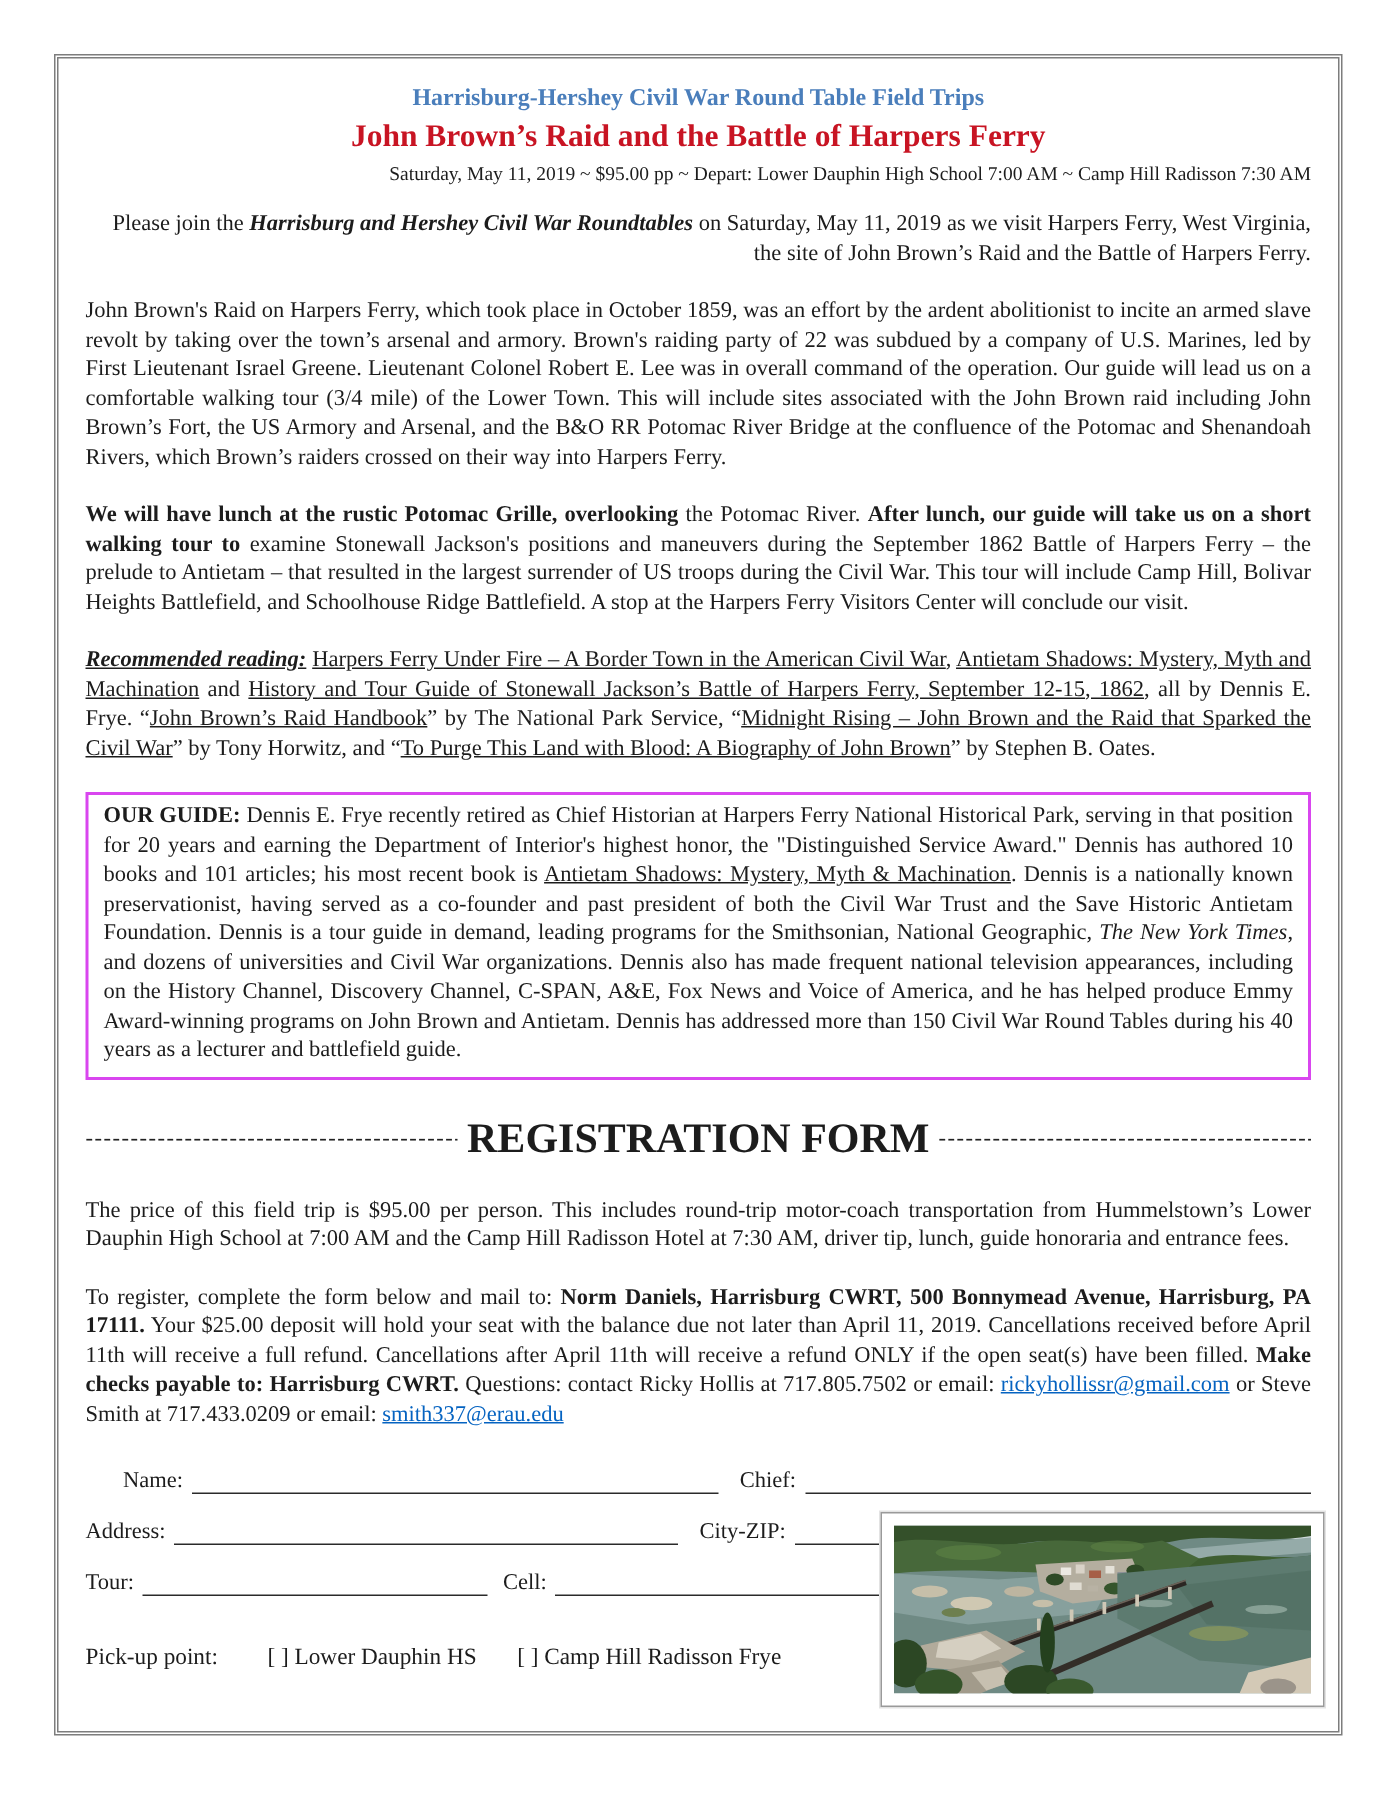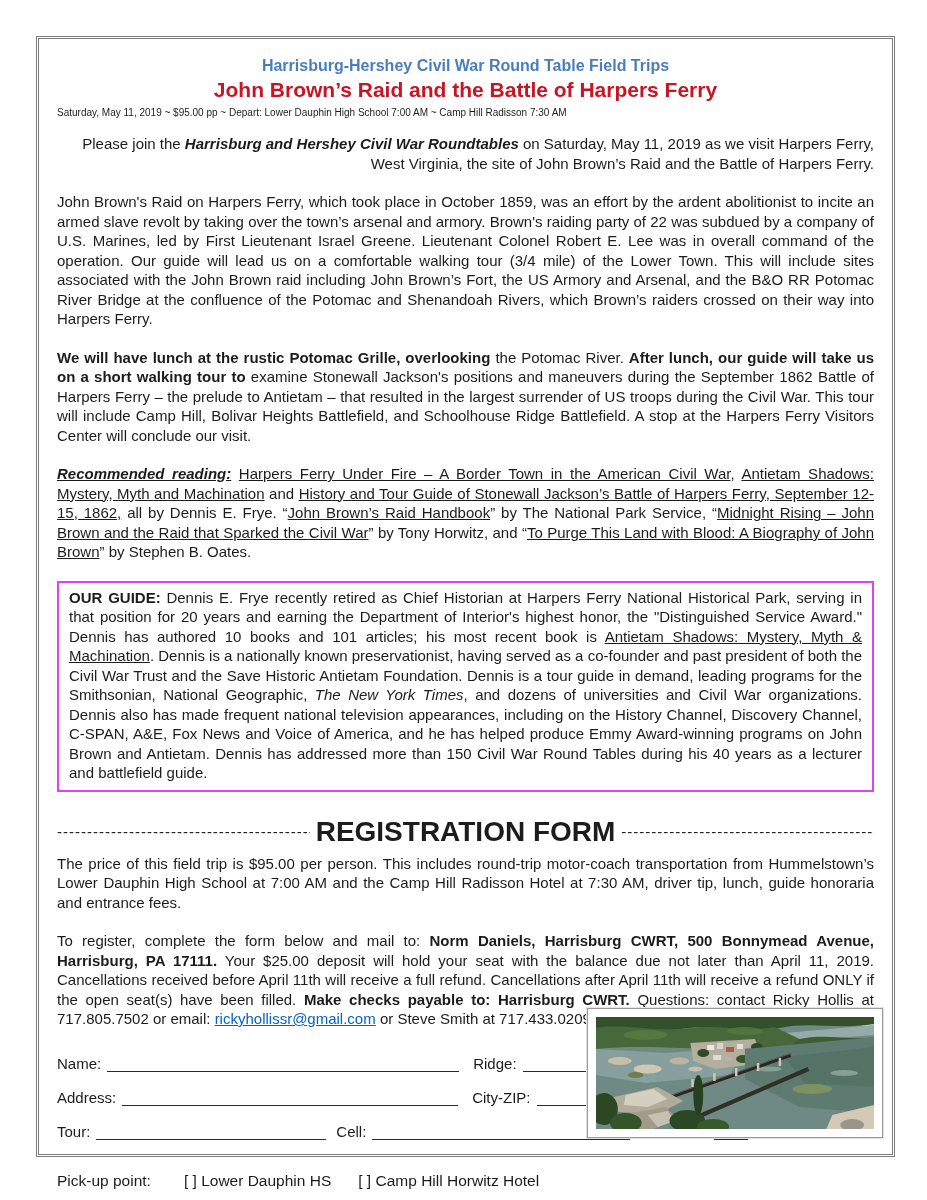--- a/index.html
+++ b/index.html
@@ -1,44 +1,44 @@
 <!DOCTYPE html>
 <html style="--heading-blue: #4a7ebb; --title-red: #c81423; --link-blue: #0563c1;"><head>
 <meta charset="utf-8">
 <style>
   html,body{margin:0;padding:0;background:#ffffff;}
   .page{position:relative;width:927px;height:1200px;background:#fff;
         font-family:"Liberation Sans",sans-serif;color:#1c1c1c;overflow:hidden;}
   .frame{position:absolute;left:36px;top:36px;width:817px;height:1103px;
-         border:3px double #7d7d7d;padding:6px 18px;background:#fff;}
+         border:3px double #7d7d7d;padding:6px 18px;background:#fff;font-family:Liberation Serif, serif;}
   
   .hdr-org{margin-top:12px;text-align:center;font-size:16px;font-weight:700;color:var(--heading-blue,#4a7ebb);}
   .hdr-title{margin-top:3px;text-align:center;font-size:21px;font-weight:700;color:var(--title-red,#c81423);}
-  .hdr-date{margin-top:5px;text-align:left;font-size:10px;}
+  .hdr-date{margin-top:5px;text-align:right;font-size:13px;}
   
   .para{margin:19px 0 0;font-size:15px;line-height:1.3;text-align:justify;}
   .para.first{margin-top:16px;text-align:right;}
   .b{font-weight:700;}
   .i{font-style:italic;}
   .bi{font-weight:700;font-style:italic;}
   .u{text-decoration:underline;}
   .biu{font-weight:700;font-style:italic;text-decoration:underline;}
   .link{color:var(--link-blue,#0563c1);text-decoration:underline;cursor:pointer;}
   
   .guide-box{margin-top:19px;border:2px solid #d946ef;padding:5px 10px 7px;
              font-size:15px;line-height:1.3;text-align:justify;}
   
   .reg-header{margin-top:24px;display:flex;align-items:center;}
   .reg-dash{flex:1;overflow:hidden;white-space:nowrap;font-size:15px;color:#222;letter-spacing:1px;}
   .reg-dash.right{text-align:left;}
   .reg-title{font-size:28px;font-weight:700;white-space:nowrap;padding:0 6px;letter-spacing:0;}
-  .para.price{margin-top:6px;}
+  .para.price{margin-top:22px;}
   
   .form-row{margin-top:17px;display:flex;align-items:flex-end;font-size:15px;}
-  .form-row.firstrow{margin-top:26px;}
+  .form-row.firstrow{margin-top:26px;margin-left:25px;}
   .lbl{white-space:nowrap;margin-right:6px;}
   .blank{display:inline-block;border-bottom:1.5px solid #2a2a2a;height:15px;}
   .w-name{width:352px;margin-right:14px;}
   .w-email{width:338px;}
   .w-address{width:336px;margin-right:14px;}
   .w-cityzip{width:322px;}
   .w-phone{width:230px;margin-right:10px;}
   .w-cell{width:258px;margin-right:8px;}
   .w-seats{width:34px;}
   .pickup-row{margin-top:32px;display:flex;align-items:center;font-size:15.5px;gap:27px;}
@@ -70,21 +70,21 @@
       <span class="reg-title">REGISTRATION FORM</span>
       <span class="reg-dash right">--------------------------------------------------------------</span>
     </div>
 
     <p class="para price"><span>The price of this field trip is $95.00 per person.  This includes round-trip motor-coach transportation from Hummelstown’s Lower Dauphin High School at 7:00 AM and the Camp Hill Radisson Hotel at 7:30 AM, driver tip, lunch, guide honoraria and entrance fees.</span></p>
     <p class="para"><span>To register, complete the form below and mail to:  </span><span class="b">Norm Daniels, Harrisburg CWRT, 500 Bonnymead Avenue, Harrisburg, PA 17111.</span><span> Your $25.00 deposit will hold your seat with the balance due not later than April 11, 2019.  Cancellations received before April 11th will receive a full refund.  Cancellations after April 11th will receive a refund ONLY if the open seat(s) have been filled.  </span><span class="b">Make checks payable to: Harrisburg CWRT.</span><span>   Questions:  contact Ricky Hollis at 717.805.7502 or email: </span><span class="link">rickyhollissr@gmail.com</span><span> or Steve Smith at 717.433.0209 or email: </span><span class="link">smith337@erau.edu</span></p>
 
     <div class="form-row firstrow">
       <span class="lbl">Name:</span>
       <span class="blank w-name"></span>
-      <span class="lbl">Ridge:</span>
+      <span class="lbl">Chief:</span>
       <span class="blank w-email"></span>
     </div>
 
     <div class="form-row">
       <span class="lbl">Address:</span>
       <span class="blank w-address"></span>
       <span class="lbl">City-ZIP:</span>
       <span class="blank w-cityzip"></span>
     </div>
 
@@ -93,21 +93,21 @@
       <span class="blank w-phone"></span>
       <span class="lbl">Cell:</span>
       <span class="blank w-cell"></span>
       <span class="lbl"># of seats:</span>
       <span class="blank w-seats"></span>
     </div>
 
     <div class="pickup-row">
       <span class="lbl">Pick-up point:</span>
       <span class="pickup-opt">[ ] Lower Dauphin HS</span>
-      <span class="pickup-opt">[ ] Camp Hill Horwitz Hotel</span>
+      <span class="pickup-opt">[ ] Camp Hill Radisson Frye</span>
     </div>
 
     <div class="photo-frame">
       <svg viewBox="0 0 280 112" preserveAspectRatio="none">
 
         <rect x="0" y="0" width="280" height="112" fill="#6f8a84"></rect>
 
         <polygon points="232,0 280,0 280,10 238,6" fill="#cdd8da"></polygon>
 
         <polygon points="190,16 280,8 280,18 205,24" fill="#95aba9"></polygon>

